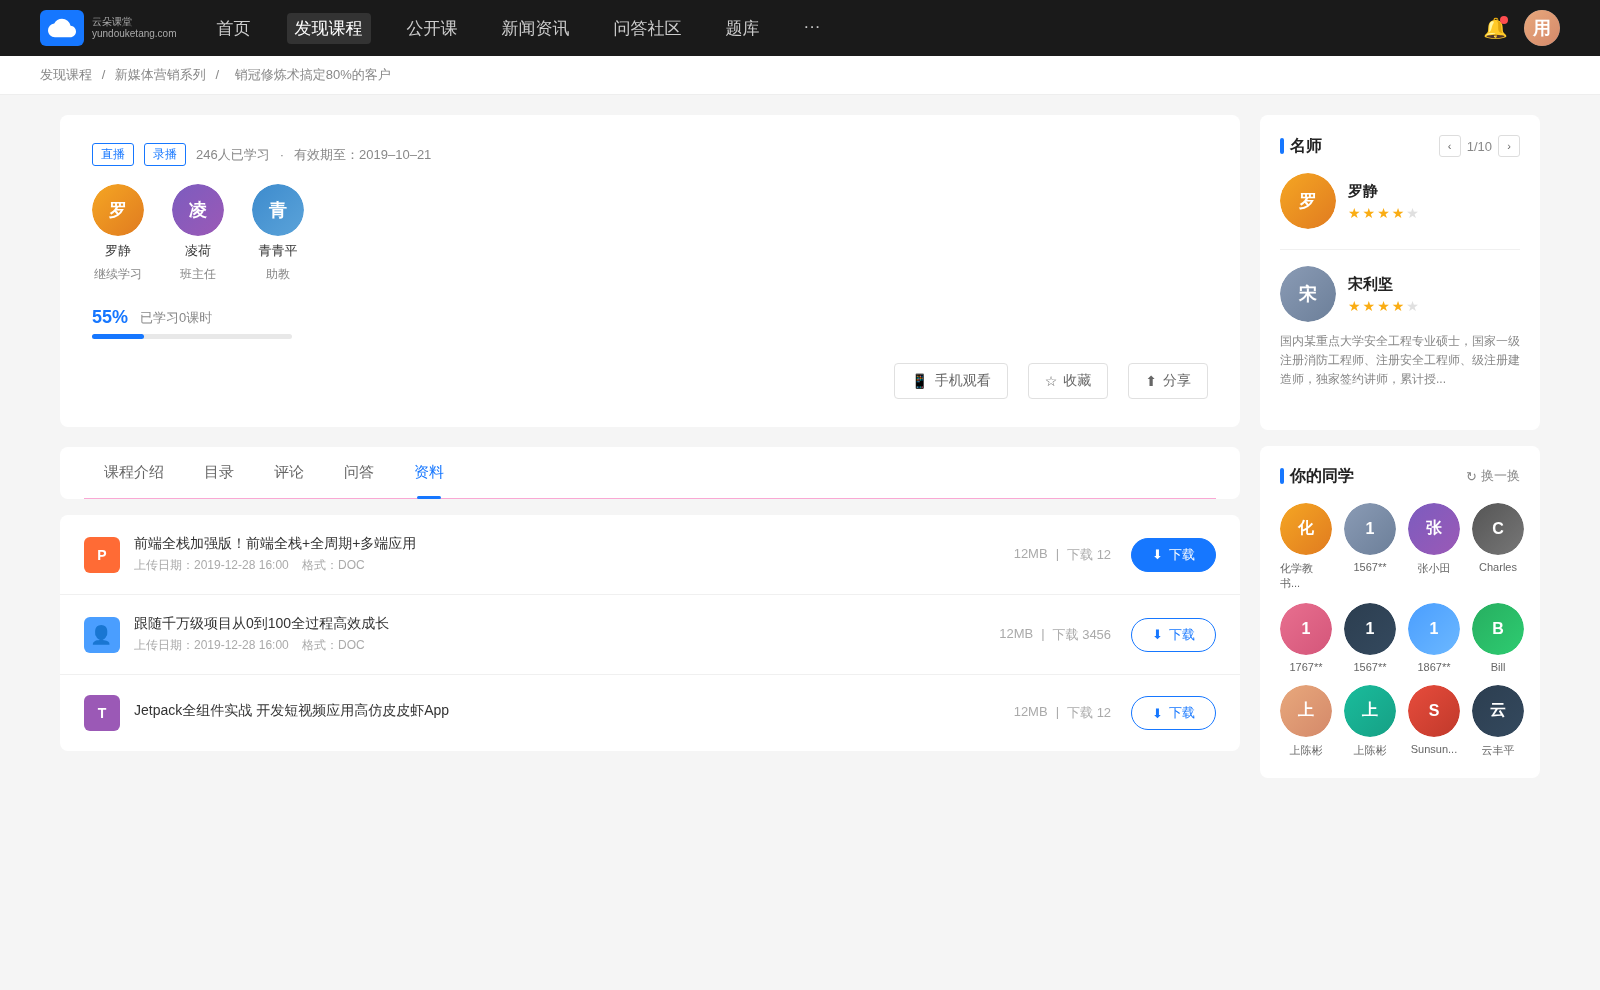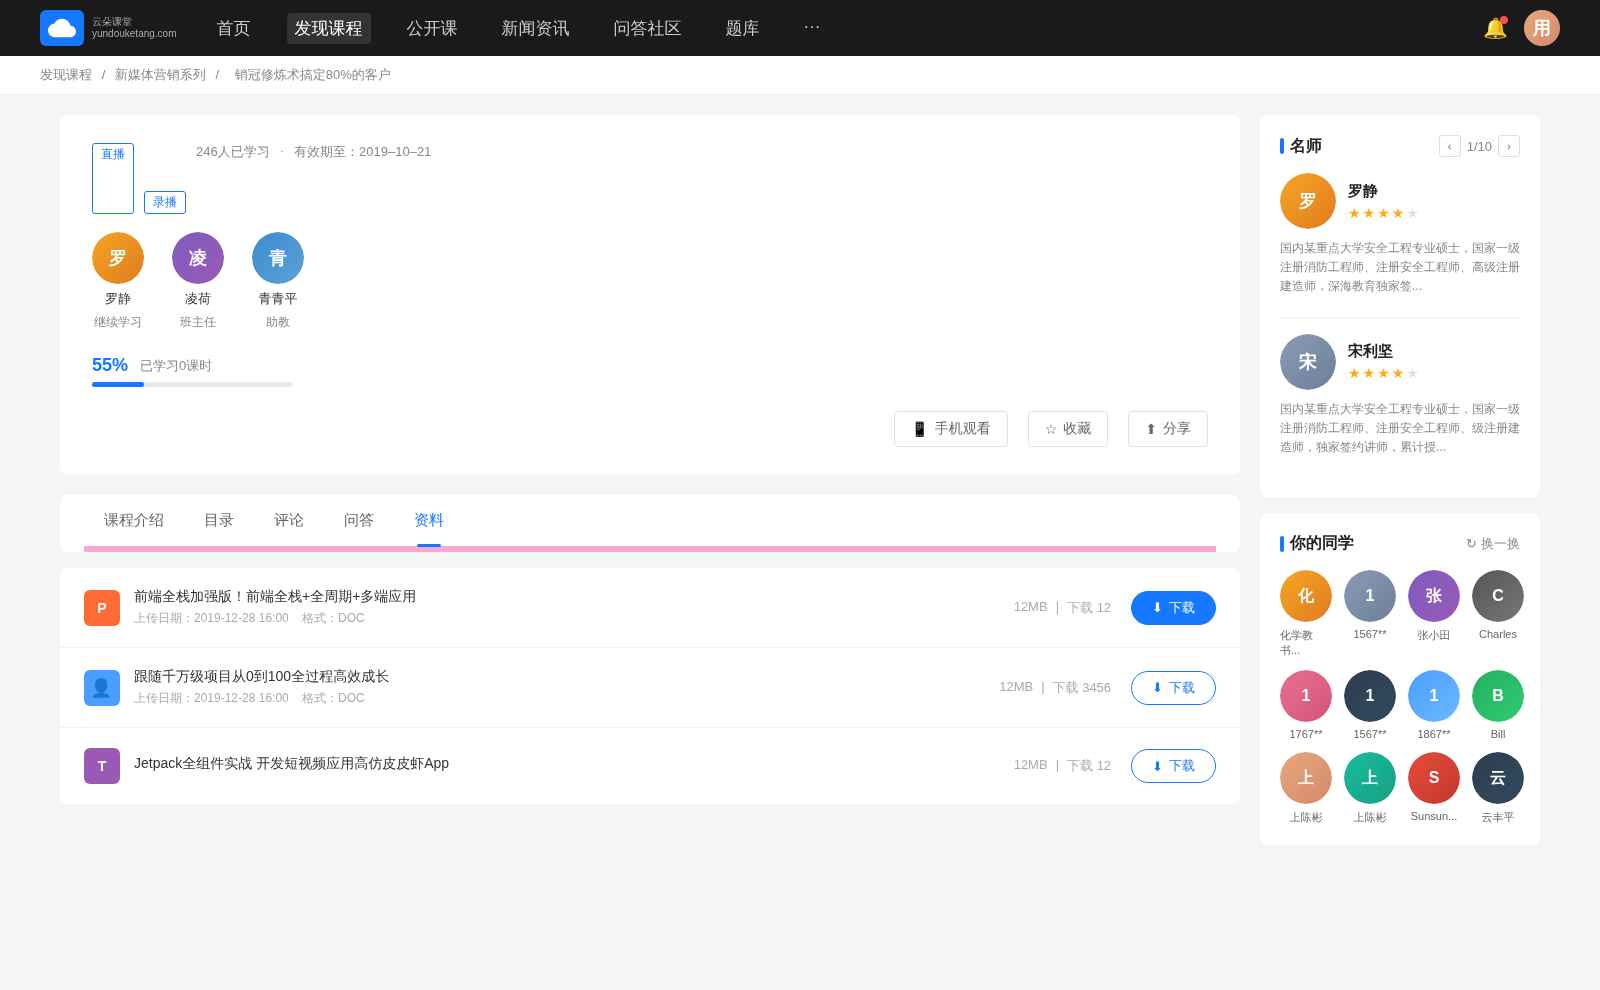--- a/index.html
+++ b/index.html
@@ -28,24 +28,24 @@
     .breadcrumb span { margin: 0 6px; }
 
     
     .page-content { display: flex; gap: 20px; padding: 20px 40px; max-width: 1560px; margin: 0 auto; }
     .main-col { flex: 1; }
     .side-col { width: 280px; flex-shrink: 0; }
 
     
     .course-card { background: white; border-radius: 8px; padding: 28px 32px; margin-bottom: 20px; }
     .course-title { font-size: 22px; font-weight: 600; color: #222; margin-bottom: 12px; line-height: 1.4; }
-    .course-meta { display: flex; gap: 10px; margin-bottom: 18px; font-size: 13px; color: #888; }
+    .course-meta { display: flex; align-items: center; gap: 10px; margin-bottom: 18px; font-size: 13px; color: #888; }
     .badge { padding: 2px 8px; border-radius: 3px; font-size: 12px; font-weight: 500; border: 1.5px solid; }
     .badge-live { color: #1677ff; border-color: #1677ff; }
-    .badge-record { color: #1677ff; border-color: #1677ff; margin-top: 48px; }
+    .badge-record { color: #1677ff; border-color: #1677ff; }
     .teachers { display: flex; gap: 28px; margin-bottom: 24px; }
     .teacher { display: flex; flex-direction: column; align-items: center; gap: 6px; }
     .teacher-avatar { width: 52px; height: 52px; border-radius: 50%; overflow: hidden; }
     .teacher-name { font-size: 13px; color: #333; font-weight: 500; }
     .teacher-role { font-size: 12px; color: #888; }
     .avatar-placeholder { width: 100%; height: 100%; border-radius: 50%; display: flex; align-items: center; justify-content: center; font-size: 18px; color: white; font-weight: 600; }
 
     
     .progress-section { margin-bottom: 24px; }
     .progress-header { display: flex; align-items: center; gap: 12px; margin-bottom: 6px; }
@@ -53,21 +53,21 @@
     .progress-label { font-size: 13px; color: #888; }
     .progress-bar-bg { height: 5px; background: #e8e8e8; border-radius: 3px; width: 200px; }
     .progress-bar-fill { height: 5px; background: #1677ff; border-radius: 3px; }
     .course-actions { display: flex; align-items: center; gap: 16px; }
     .btn-continue { background: #1677ff; color: white; border: none; border-radius: 24px; padding: 12px 48px; font-size: 16px; font-weight: 500; cursor: pointer; }
     .action-buttons { display: flex; gap: 20px; margin-left: auto; }
     .action-btn { display: flex; align-items: center; gap: 6px; color: #666; font-size: 14px; cursor: pointer; border: 1px solid #e0e0e0; padding: 8px 16px; border-radius: 4px; background: white; }
 
     
     .tabs-card { background: white; border-radius: 8px; padding: 0 24px; margin-bottom: 16px; }
-    .tabs-list { display: flex; gap: 0; border-bottom: 6px solid #f9a8d4; }
+    .tabs-list { display: flex; gap: 0; border-bottom: 1px solid #f9a8d4; }
     .tab { padding: 16px 20px; font-size: 15px; color: #666; cursor: pointer; position: relative; }
     .tab.active { color: #1677ff; font-weight: 500; }
     .tab.active::after { content: ''; position: absolute; bottom: -1px; left: 50%; transform: translateX(-50%); width: 24px; height: 3px; background: #1677ff; border-radius: 2px; }
 
     
     .resource-list { background: white; border-radius: 8px; padding: 0; }
     .resource-item { display: flex; align-items: center; padding: 20px 24px; border-bottom: 1px solid #f0f0f0; }
     .resource-item:last-child { border-bottom: none; }
     .resource-icon { width: 36px; height: 36px; border-radius: 6px; display: flex; align-items: center; justify-content: center; color: white; font-size: 14px; font-weight: 700; margin-right: 14px; flex-shrink: 0; }
     .icon-p { background: #ff6b35; }
@@ -318,21 +318,20 @@
             <div class="teacher-profile-name">罗静</div>
             <div class="stars">
               <span class="star">★</span>
               <span class="star">★</span>
               <span class="star">★</span>
               <span class="star">★</span>
               <span class="star empty">★</span>
             </div>
           </div>
         </div>
-        <div class="teacher-profile-desc">国内某重点大学安全工程专业硕士，国家一级注册消防工程师、注册安全工程师、高级注册建造师，深海教育独家签...</div>
       </div>
 
       <div class="teacher-divider"></div>
 
       <div class="teacher-profile">
         <div class="teacher-profile-top">
           <div class="teacher-profile-avatar">
             <div class="avatar-placeholder av-gray" style="width:56px;height:56px;border-radius:50%">宋</div>
           </div>
           <div class="teacher-profile-info">

